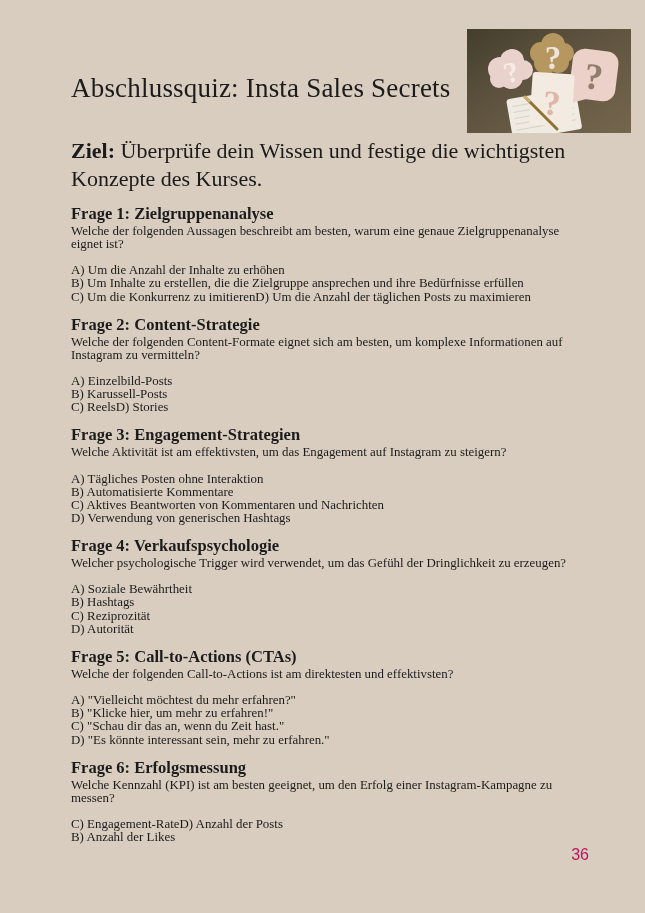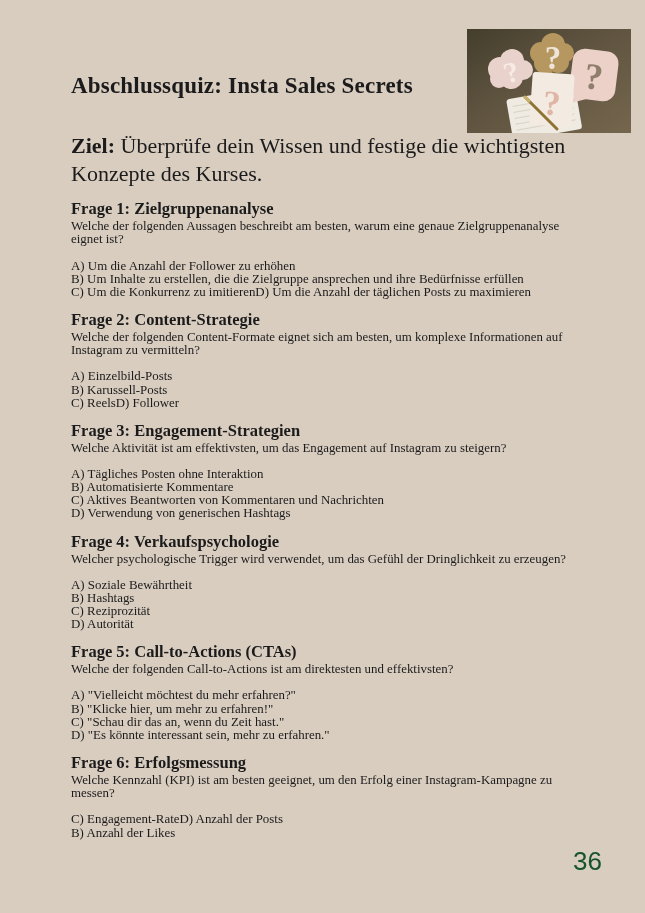--- a/index.html
+++ b/index.html
@@ -9,22 +9,22 @@
     background:#d9cdc0;
     font-family:"Liberation Serif", serif;
     color:#1b1b1b;
     overflow:hidden;
     margin:0 auto;
   }
   .content { padding:73px 50px 0 71px; }
 
   .page-title {
     margin:0;
-    font-size:23px;
-    font-weight:bold;
+    font-size:27px;
+    font-weight:normal;
     line-height:1.15;
     letter-spacing:0.2px;
     max-width:440px;
   }
 
   .photo {
     position:absolute;
     left:467px; top:29px;
     width:164px; height:104px;
   }
@@ -56,24 +56,24 @@
     list-style:none;
     margin:13px 0 0;
     padding:0;
     font-size:12.9px;
     line-height:1.02;
     white-space:nowrap;
   }
 
   .page-number {
     position:absolute;
-    right:43px; top:846px;
+    right:56px; top:846px;
     font-family:"Liberation Sans", sans-serif;
-    font-size:26px;
-    color:#14532d;
+    font-size:16px;
+    color:#be185d;
   }
 </style>
 </head>
 <body>
 
 <div class="page">
 
   <div class="photo">
     <svg viewBox="0 0 164 104" width="164" height="104">
       <defs>
@@ -130,33 +130,33 @@
   <div class="content">
     <h1 class="page-title">Abschlussquiz: Insta Sales Secrets</h1>
 
     <p class="goal"><b>Ziel:</b><span> Überprüfe dein Wissen und festige die wichtigsten Konzepte des Kurses.</span></p>
 
     <div class="questions">
   <section class="question">
     <h2 class="q-heading">Frage 1: Zielgruppenanalyse</h2>
     <p class="q-text">Welche der folgenden Aussagen beschreibt am besten, warum eine genaue Zielgruppenanalyse eignet ist?</p>
     <ul class="q-options">
-            <li>A) Um die Anzahl der Follower zu erhöhen</li>
+            <li>A) Um die Anzahl der Inhalte zu erhöhen</li>
             <li>B) Um Inhalte zu erstellen, die die Zielgruppe ansprechen und ihre Bedürfnisse erfüllen</li>
             <li>C) Um die Konkurrenz zu imitierenD) Um die Anzahl der täglichen Posts zu maximieren</li>
           </ul>
   </section>
 
   <section class="question">
     <h2 class="q-heading">Frage 2: Content-Strategie</h2>
     <p class="q-text">Welche der folgenden Content-Formate eignet sich am besten, um komplexe Informationen auf Instagram zu vermitteln?</p>
     <ul class="q-options">
             <li>A) Einzelbild-Posts</li>
             <li>B) Karussell-Posts</li>
-            <li>C) ReelsD) Follower</li>
+            <li>C) ReelsD) Stories</li>
           </ul>
   </section>
 
   <section class="question">
     <h2 class="q-heading">Frage 3: Engagement-Strategien</h2>
     <p class="q-text">Welche Aktivität ist am effektivsten, um das Engagement auf Instagram zu steigern?</p>
     <ul class="q-options">
             <li>A) Tägliches Posten ohne Interaktion</li>
             <li>B) Automatisierte Kommentare</li>
             <li>C) Aktives Beantworten von Kommentaren und Nachrichten</li>

